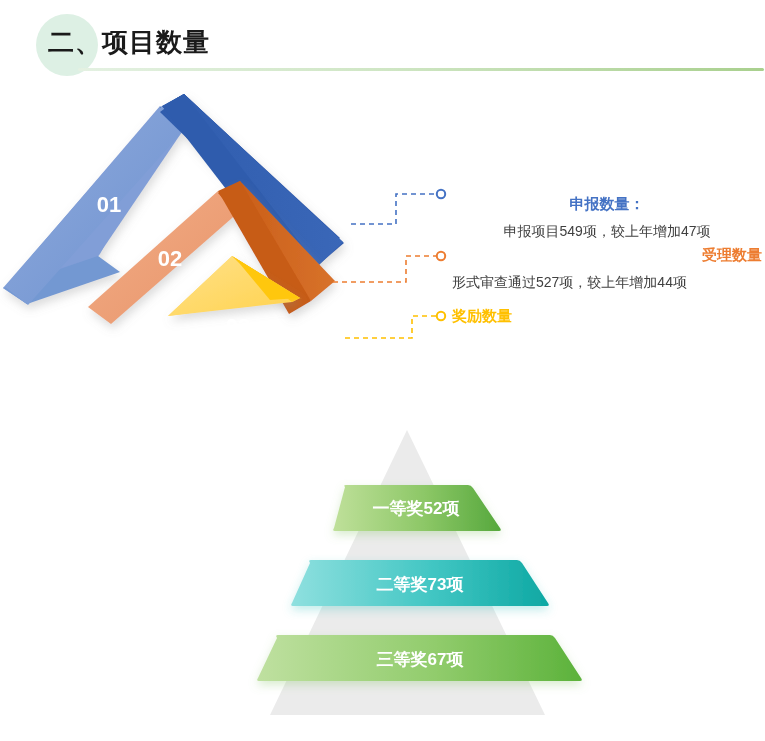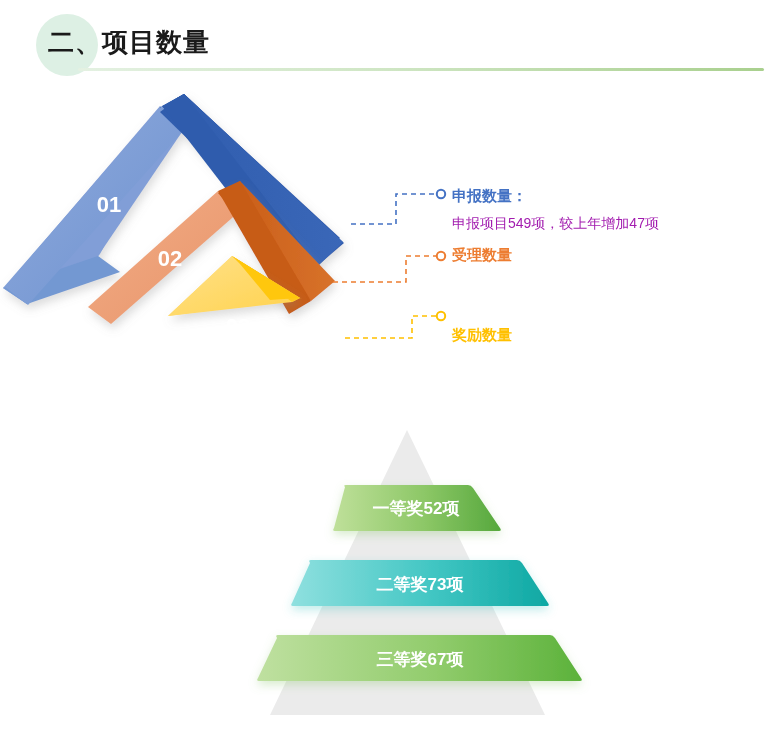--- a/index.html
+++ b/index.html
@@ -77,39 +77,39 @@
     position: absolute;
     left: 452px;
     top: 182px;
     width: 310px;
   }
   .legend-row {
     position: absolute;
     left: 0;
     width: 310px;
   }
-  .legend-row.r1 { top: 4px; }
+  .legend-row.r1 { top: 12px; text-align: center; }
   .legend-row.r2 { top: 63px; }
-  .legend-row.r3 { top: 124px; margin-top: 19px; }
+  .legend-row.r3 { top: 124px; }
 
   .legend-title {
     font-size: 15px;
     font-weight: bold;
     line-height: 20px;
     white-space: nowrap;
     margin: 0;
   }
   .legend-title.blue   { color: #4472c4; }
-  .legend-title.orange { color: #ed7d31; }
+  .legend-title.orange { color: #ed7d31; text-align: right; }
   .legend-title.yellow { color: #ffc000; }
 
   .legend-body {
     font-size: 14px;
     line-height: 26px;
-    color: #a21caf;
+    color: #404040;
     white-space: nowrap;
     margin: 4px 0 0 0;
   }
   .legend-body .wrap-line { display: block; }
 
   
   .pyramid {
     position: absolute;
     left: 0;
     top: 410px;
@@ -259,20 +259,23 @@
 
   <div class="legend-row r1">
     <div class="legend-title blue">申报数量：</div>
     <div class="legend-body">
       <span class="wrap-line">申报项目549项，较上年增加47项</span>
     </div>
   </div>
 
   <div class="legend-row r2">
     <div class="legend-title orange">受理数量</div>
+    <div class="legend-body">
+      <span class="wrap-line">形式审查通过527项，较上年增加44项</span>
+    </div>
   </div>
 
   <div class="legend-row r3">
     <div class="legend-title yellow">奖励数量</div>
     <div class="legend-body">
     </div>
   </div>
 
 </div>
 

